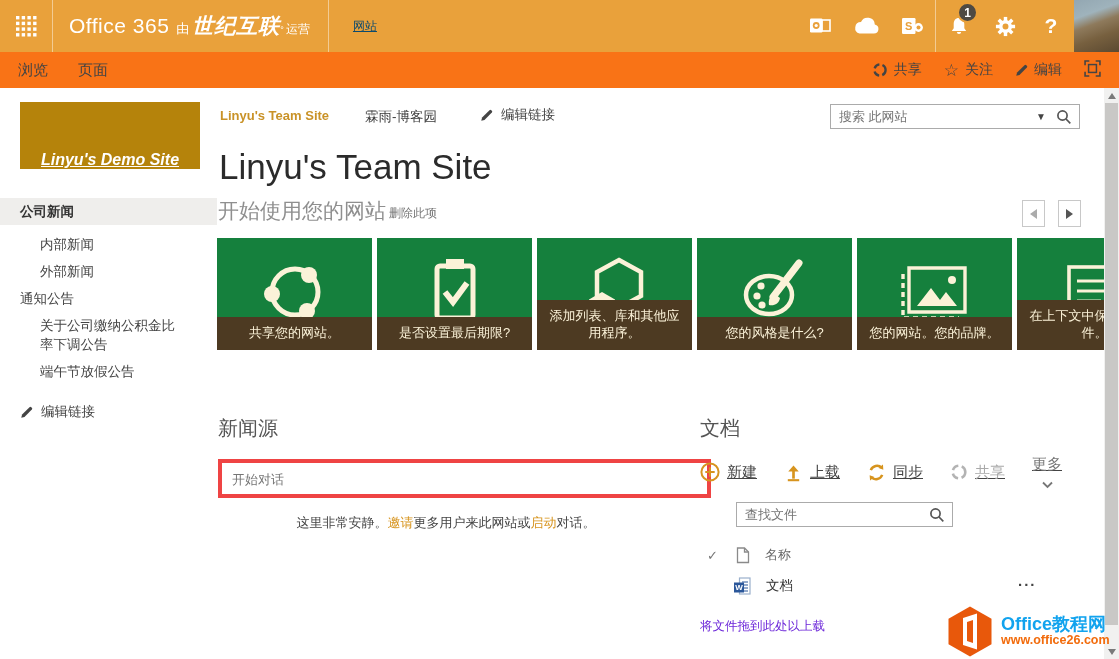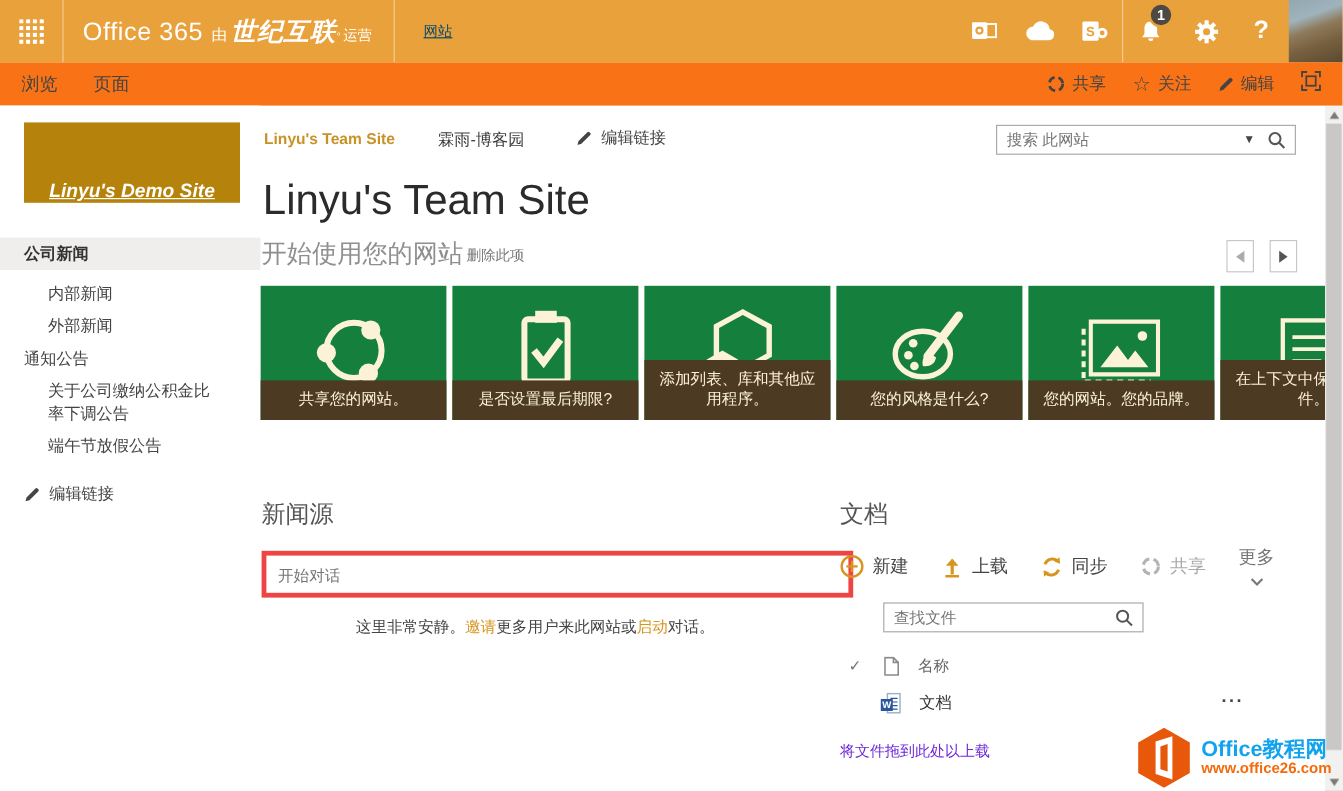--- a/index.html
+++ b/index.html
@@ -78,21 +78,21 @@
 
   .newsfeed{position:absolute;left:1px;top:327px;width:456px;}
   .wp-title{font-size:20px;color:#555;}
   .composer{margin-top:17px;width:493px;height:39px;border:4px solid #ef4444;}
   .composer textarea{width:100%;height:100%;border:none;outline:none;resize:none;
         font-family:inherit;font-size:13px;color:#555;padding:8px 10px;background:transparent;}
   .quiet{margin-top:16px;font-size:13px;color:#444;text-align:center;}
   .quiet a{color:#D7941E;text-decoration:none;}
 
   .docs{position:absolute;left:483px;top:327px;width:405px;}
-  .doc-toolbar{margin-top:13px;display:flex;align-items:center;gap:27px;font-size:15px;}
+  .doc-toolbar{margin-top:13px;display:flex;align-items:center;gap:27px;font-size:15px;text-decoration:underline;}
   .dt-item{display:flex;align-items:center;gap:7px;color:#444;cursor:pointer;}
   .dt-item.disabled{color:#A9A9A9;}
   .dt-item.more{color:#767676;flex-direction:column;}
   .doc-search{margin:13px 0 0 36px;width:217px;height:25px;border:1px solid #ABABAB;
               display:flex;align-items:center;}
   .doc-search input{flex:1;border:none;outline:none;font-size:13px;color:#555;padding:0 8px;
                     font-family:inherit;background:transparent;}
   .list-head{margin-top:17px;display:flex;align-items:center;gap:0;height:22px;}
   .lh-check{margin-left:7px;color:#767676;font-size:13px;}
   .lh-icon{margin-left:18px;}

